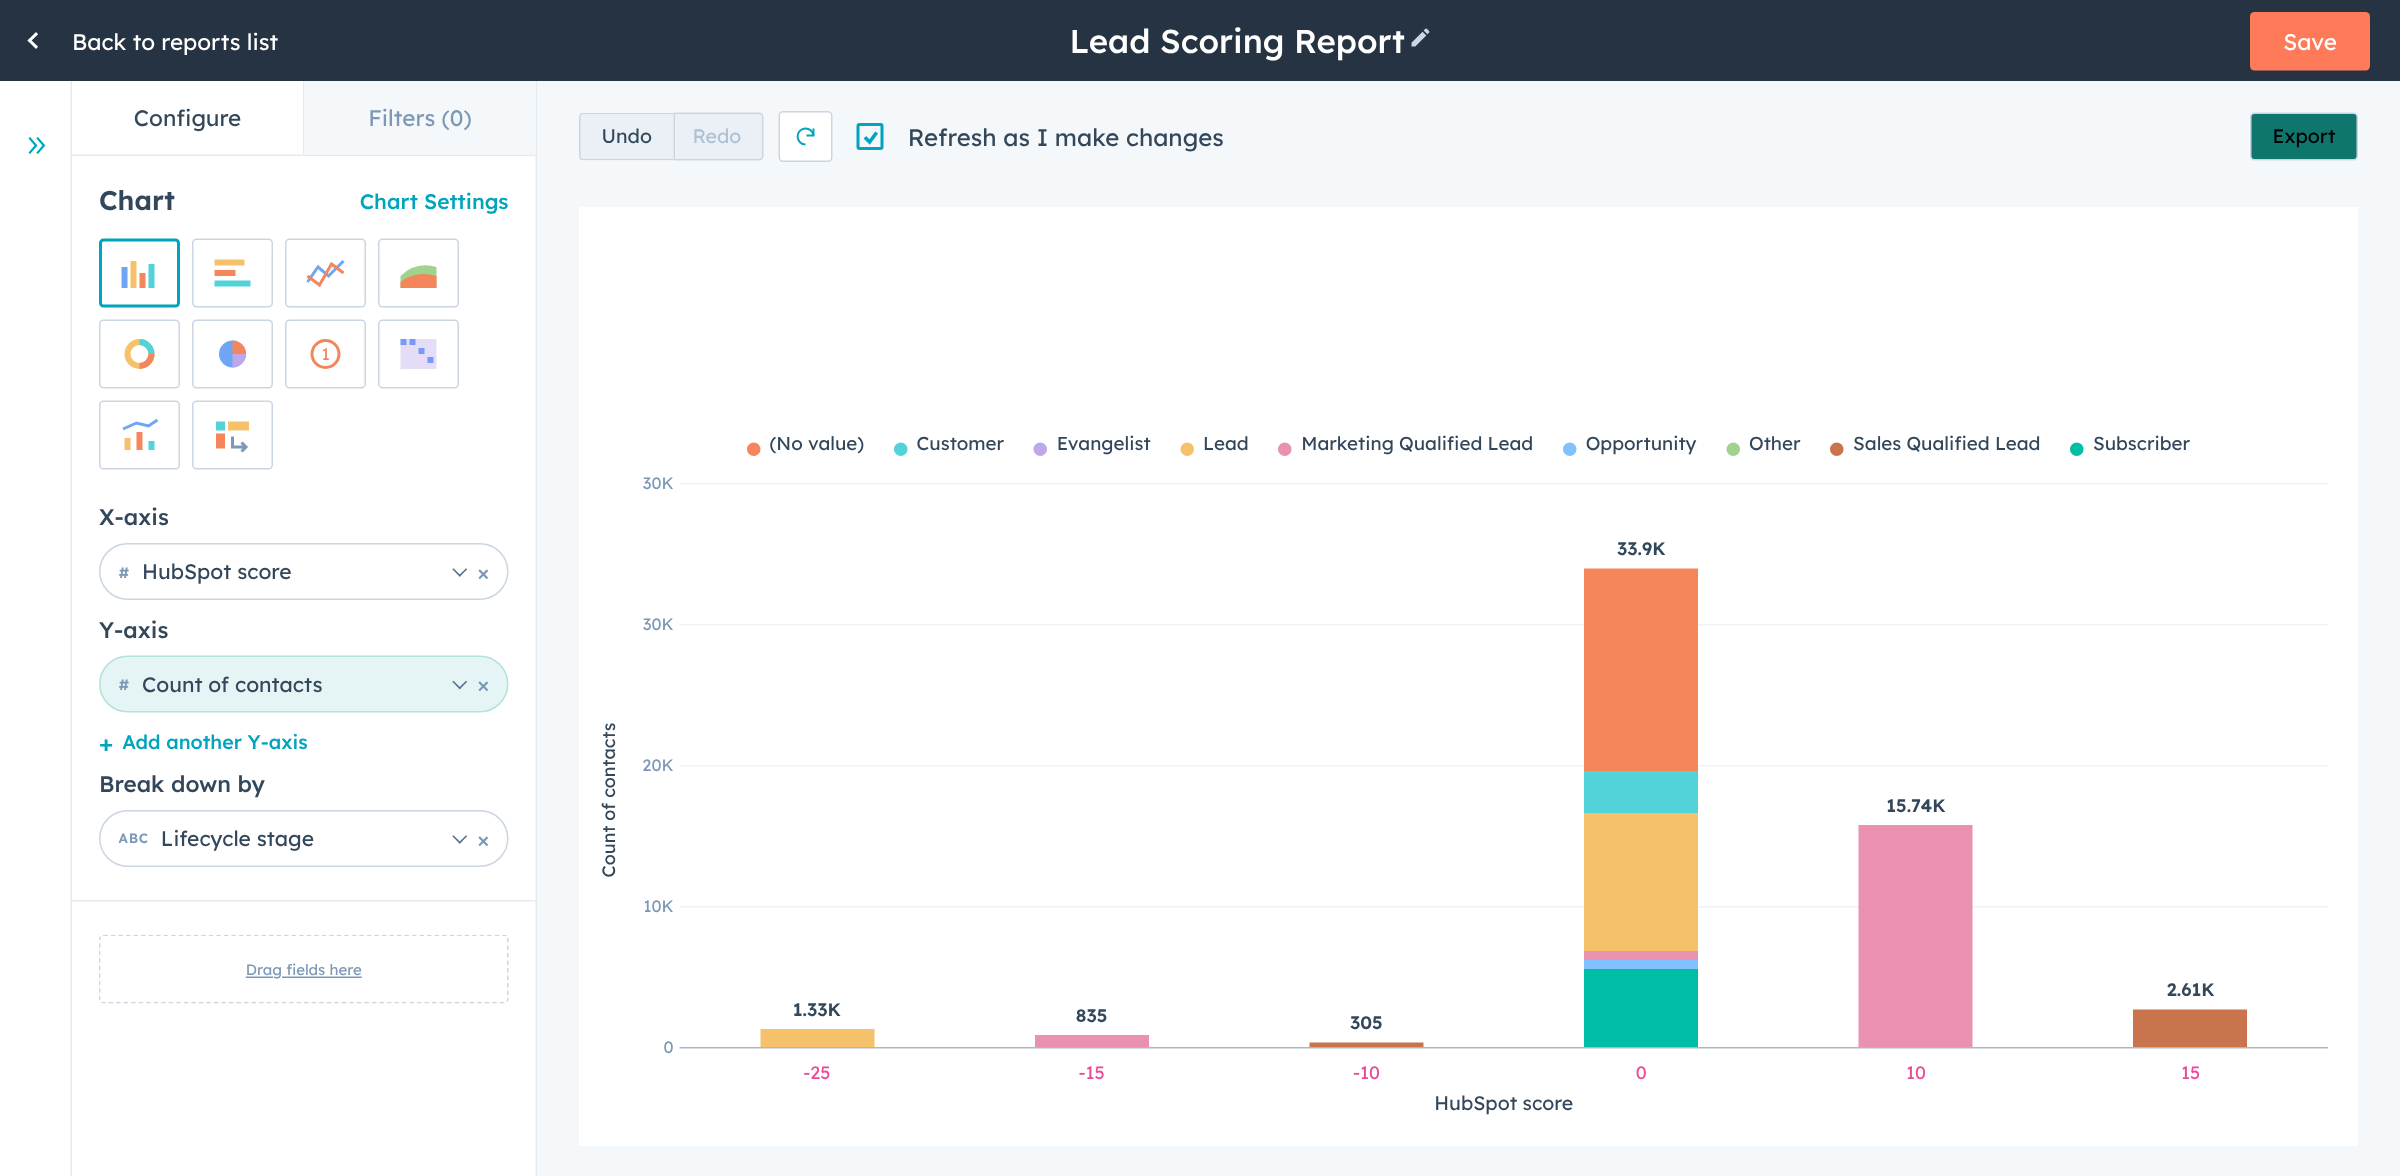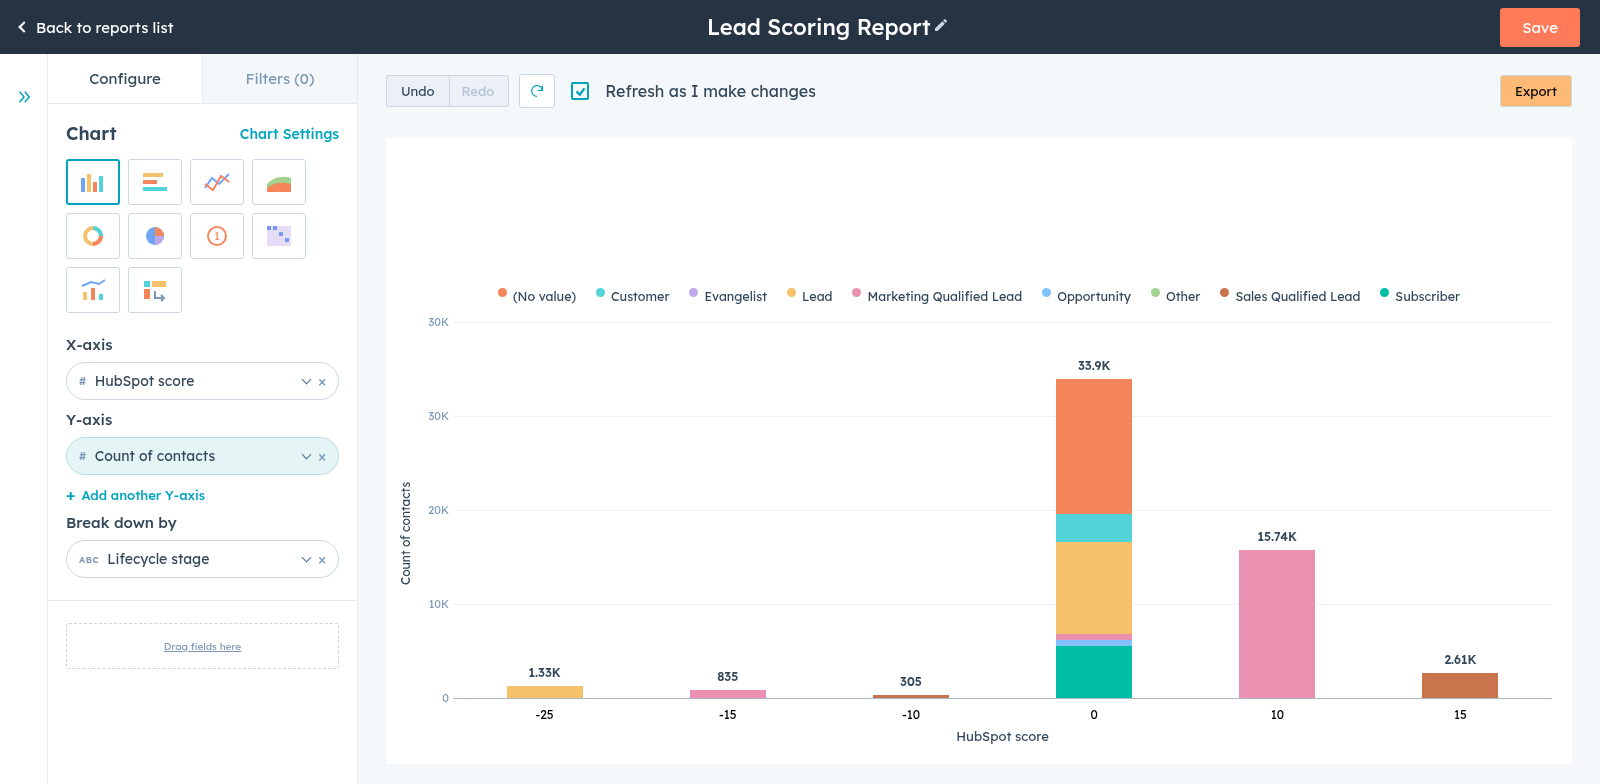--- a/index.html
+++ b/index.html
@@ -9,21 +9,21 @@
     --c-novalue:#f5855a;--c-customer:#51d3d9;--c-evangelist:#bda9ea;
     --c-lead:#f5c26b;--c-mql:#ea90b1;--c-opportunity:#81c1fd;
     --c-other:#a2d28f;--c-sql:#c9744c;--c-subscriber:#00bda5;
   }
   *{box-sizing:border-box;font-family:"Lexend Deca","Helvetica Neue",Arial,sans-serif;}
   html,body{margin:0;padding:0;height:100%;}
   body{width:1600px;height:784px;background:var(--bg);color:var(--text);overflow:hidden;}
 
   
   .header{height:54px;background:var(--header);display:flex;align-items:center;padding:0 20px;color:#fff;}
-  .back{display:flex;align-items:center;gap:8px;font-size:15px;cursor:pointer;}
+  .back{display:flex;align-items:center;gap:20px;font-size:15px;cursor:pointer;}
   .chev-left{width:8px;height:8px;border-left:2px solid #fff;border-bottom:2px solid #fff;transform:rotate(45deg);}
   .title-wrap{margin:0 auto;display:flex;align-items:center;gap:2px;}
   .title{font-size:22px;font-weight:500;}
   .edit-icon svg{width:16px;height:16px;fill:#cbd6e2;}
   .save-btn{background:var(--orange);border:none;color:#fff;font-size:15px;padding:10px 22px;border-radius:3px;cursor:pointer;margin-left:18px;}
 
   
   .main{display:flex;height:calc(100% - 54px);}
   .rail{width:48px;border-right:1px solid var(--border-light);background:#fff;display:flex;justify-content:center;padding-top:34px;}
   .rail svg{width:18px;height:18px;stroke:var(--teal);fill:none;stroke-width:2;}
@@ -68,41 +68,41 @@
   .tbtn.disabled{color:#b0c1d4;padding-left:12px;}
   .btn-group{display:flex;}
   .btn-group .tbtn:first-child{border-radius:3px 0 0 3px;border-right:none;}
   .btn-group .tbtn:last-child{border-radius:0 3px 3px 0;}
   .sqbtn{width:36px;height:34px;border:1px solid #cbd6e2;background:#fff;border-radius:3px;display:flex;align-items:center;justify-content:center;cursor:pointer;}
   .sqbtn svg{width:16px;height:16px;stroke:var(--teal);fill:none;stroke-width:2;}
   .chk{width:18px;height:18px;border:2px solid var(--teal);border-radius:2px;display:flex;align-items:center;justify-content:center;margin-left:6px;}
   .chk svg{width:11px;height:11px;stroke:var(--teal);stroke-width:3;fill:none;}
   .chk-label{font-size:16px;margin-left:6px;}
   .spacer{flex:1;}
-  .export{background:#fdba74;border:1px solid #cbd6e2;border-radius:3px;padding:7px 14px;font-size:13px;cursor:pointer;}
+  .export{background:#0f766e;border:1px solid #cbd6e2;border-radius:3px;padding:7px 14px;font-size:13px;cursor:pointer;}
 
   
   .chart-box{flex:1;background:#fff;display:flex;flex-direction:column;margin-top:10px;}
   .legend{display:flex;gap:20px;justify-content:center;padding:150px 0 18px;font-size:12.5px;color:var(--text);flex-wrap:wrap;}
-  .lg{display:flex;align-items:flex-start;gap:6px;}
+  .lg{display:flex;align-items:flex-end;gap:6px;}
   .dot{width:9px;height:9px;border-radius:50%;}
   .plot-wrap{flex:1;display:flex;padding:0 20px 20px 10px;}
   .yaxis-title{writing-mode:vertical-rl;transform:rotate(180deg);font-size:12px;color:var(--text);text-align:center;padding:0 2px;}
   .plot{flex:1;position:relative;}
   .grid-area{position:absolute;left:38px;right:0;top:0;bottom:46px;}
   .gl{position:absolute;left:0;right:0;border-top:1px solid #eef2f7;}
   .gl.base{border-top:1px solid #aab8c6;}
   .ytick{position:absolute;left:0;width:34px;text-align:right;font-size:11px;color:#7c98b6;transform:translateY(-50%);}
   .bars{position:absolute;left:38px;right:0;top:0;bottom:46px;display:flex;align-items:flex-end;}
   .slot{flex:1;display:flex;flex-direction:column;align-items:center;justify-content:flex-end;position:relative;height:100%;}
   .stack{width:76px;display:flex;flex-direction:column-reverse;}
   .seg{width:100%;}
   .dlabel{position:absolute;font-size:12px;font-weight:600;color:var(--text);white-space:nowrap;}
   .xticks{position:absolute;left:38px;right:0;bottom:22px;display:flex;}
-  .xt{flex:1;text-align:center;font-size:12px;color:#000000;}
+  .xt{flex:1;text-align:center;font-size:12px;color:#ec4899;}
   .xaxis-title{position:absolute;left:38px;right:0;bottom:0;text-align:center;font-size:13px;color:var(--text);}
 </style>
 </head>
 <body>
 
 <div class="header">
   <div class="back">
     <span class="chev-left"></span>
     <span>Back to reports list</span>
   </div>

